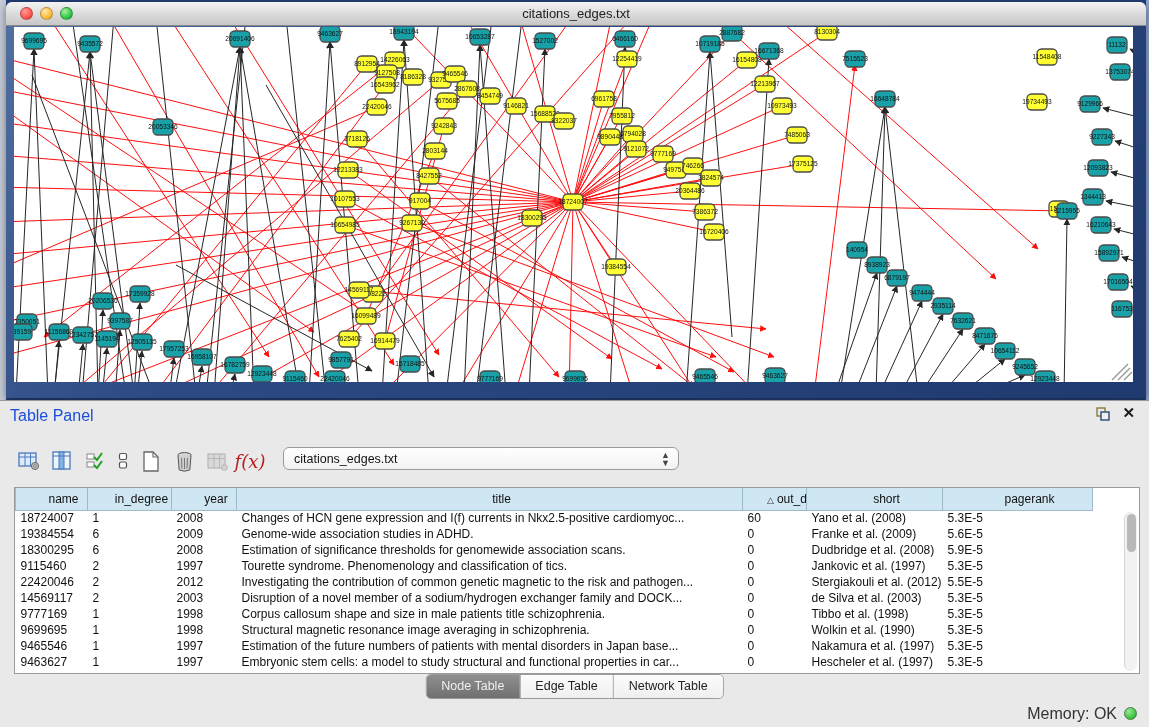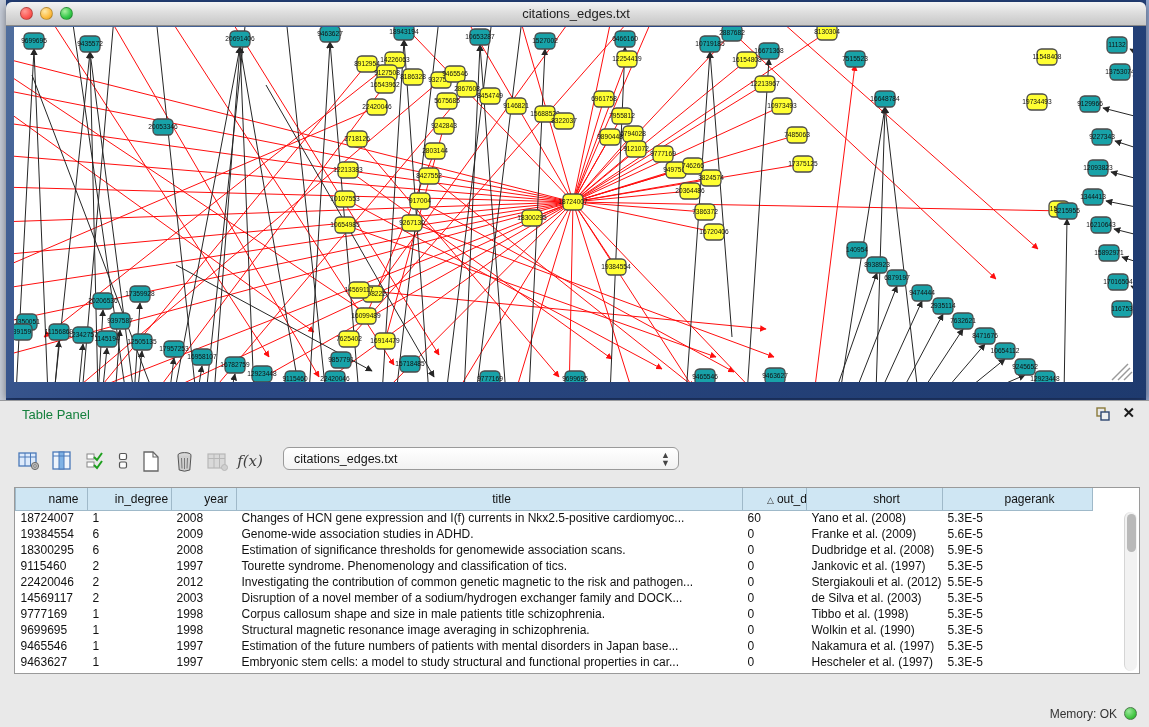--- a/index.html
+++ b/index.html
@@ -24,29 +24,29 @@
   .tl.yellow { left:34px; background:radial-gradient(circle at 35% 30%, #ffe9a8, #fdbc40 60%, #d89a20); }
   .tl.green  { left:54px; background:radial-gradient(circle at 35% 30%, #a8f0a0, #33c748 60%, #1f9a32); }
   .frame  { position:absolute; top:24px; left:0; right:0; bottom:0; padding:1px 13px 16px 8px; }
   .canvas { position:relative; width:100%; height:100%; background:#ffffff; overflow:hidden; }
   .canvas svg { display:block; }
 
   
   .table-panel { position:absolute; left:0; top:400px; width:1149px; height:327px;
                  background:#e9e9e9; border-top:1px solid #97999c; }
   .panel-header { position:absolute; top:0; left:0; right:0; height:26px; }
-  .panel-title  { position:absolute; left:10px; top:6px; font-size:13px; color:#15803d;margin-left:12px; }
+  .panel-title  { position:absolute; left:10px; top:6px; font-size:16px; color:#1d4ed8; }
   .float-icon { position:absolute; right:38px; top:5px; width:16px; height:16px; cursor:pointer; }
   .close-x    { position:absolute; right:14px; top:3px; font-size:15px; font-weight:bold; color:#1b1b1b; cursor:pointer; }
 
   .toolbar { position:absolute; left:16px; top:44px; height:32px; display:flex; align-items:center; }
   .tbtn { width:26px; height:26px; margin-right:7px; display:flex; align-items:center; justify-content:center; cursor:pointer; }
   .tbtn.narrow { width:16px; }
   .tbtn.disabled { opacity:.55; cursor:default; }
-  .fx { font-family:"DejaVu Serif", serif; font-style:italic; font-size:15px; color:#404040; }
+  .fx { font-family:"DejaVu Serif", serif; font-style:italic; font-size:18px; color:#b91c1c; }
   .combo { position:absolute; left:267px; top:2px; width:396px; height:23px; background:linear-gradient(#ffffff,#f2f2f2);
            border:1px solid #9a9a9a; border-radius:6px; font-size:12.5px; color:#111;
            display:flex; align-items:center; padding-left:10px; cursor:pointer; }
   .combo .stepper { position:absolute; right:8px; top:3px; font-size:9px; line-height:8px; color:#444; text-align:center; }
 
   .tablewrap { position:absolute; left:14px; top:86px; width:1126px; height:187px; background:#fff;
                border:1px solid #9a9a9a; overflow:hidden; }
   table.grid { border-collapse:collapse; table-layout:fixed; width:1103px; font-size:12px; color:#111; }
   table.grid th { height:22px; background:#cfe6f3; border:1px solid #9fb9c9; border-top:none;
                   font-weight:normal; font-size:12px; text-align:center; overflow:hidden; white-space:nowrap;padding-left:24px; }
@@ -63,21 +63,21 @@
   .tabs { position:absolute; top:273px; left:50%; transform:translateX(-50%); display:inline-flex;
           border:1px solid #9b9b9b; border-radius:5px; overflow:hidden; background:#fafafa;
           box-shadow:inset 0 1px 0 #fff; }
   .tabseg { padding:4px 15px 5px 15px; font-size:12.5px; color:#222; border-left:1px solid #a8a8a8; cursor:pointer;
             background:linear-gradient(#fcfcfc,#efefef); }
   .tabseg:first-child { border-left:none; }
   .tabseg.selected { background:linear-gradient(#8f8f8f,#707070); color:#efefef; }
 
   .statusbar { position:absolute; left:0; bottom:0; width:100%; height:27px;
                display:flex; align-items:center; justify-content:flex-end; padding-right:12px;
-               font-size:12px; color:#333; }
+               font-size:16px; color:#333; }
   .memdot { width:13px; height:13px; border-radius:50%; margin-left:7px;
             background:radial-gradient(circle at 35% 30%, #9ae89a, #3fc43f 65%, #2a9a2a);
             border:1px solid #4a7a4a; }
 </style>
 </head>
 <body>
 
 <div class="screen">
 
   <div class="network-area">
@@ -675,19 +675,24 @@
               <td class="c-pagerank">5.3E-5</td>
               <td class="c-fill"></td>
             </tr>
           </tbody>
       </table>
       <div class="vscroll">
         <div class="vthumb"></div>
       </div>
     </div>
 
+    <div class="tabs">
+      <span class="tabseg selected">Node Table</span>
+      <span class="tabseg">Edge Table</span>
+      <span class="tabseg">Network Table</span>
+    </div>
 
     <div class="statusbar">
       <span>Memory: OK</span>
       <span class="memdot"></span>
     </div>
   </div>
 </div>
 
 </body></html>

